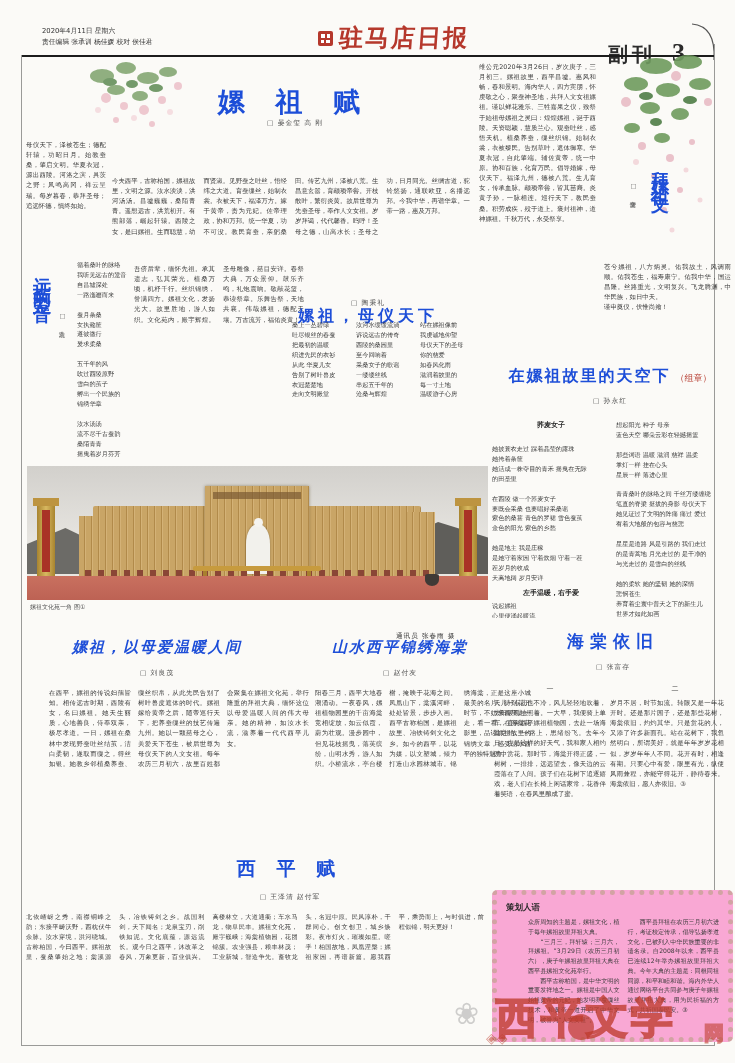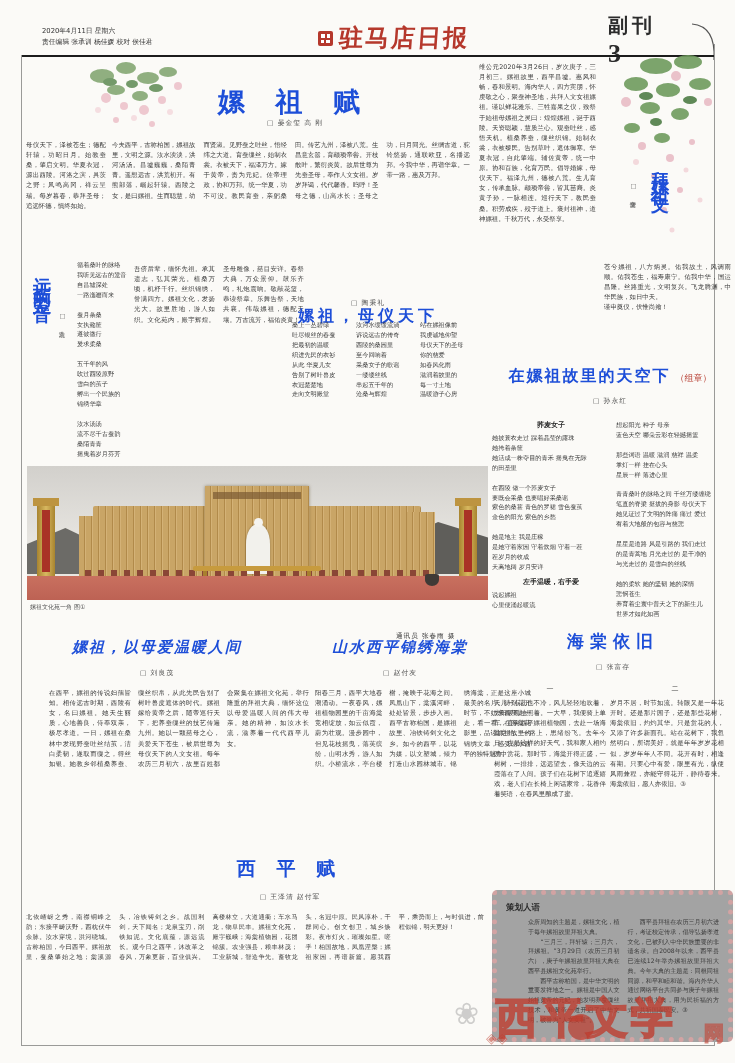--- a/index.html
+++ b/index.html
@@ -10,58 +10,58 @@
   .center{text-align:center;}
   .pre{white-space:pre-line;}
   .just{text-align:justify;}
   .body-text{font-size:6.4px;line-height:1.58;color:#3a3a3a;overflow:hidden;}
   .tiny{font-size:6.2px;line-height:1.6;color:#3a3a3a;overflow:hidden;}
   .byline{font-size:6.8px;color:#555;letter-spacing:1px;}
   .headline{font-weight:bold;color:#1d4ed8;}
   .v{writing-mode:vertical-rl;text-orientation:upright;}
   .cols2{column-count:2;column-gap:8px;margin-left:22px;}
   .cols3{column-count:3;column-gap:7px;margin-left:23px;}
-  .cols4{column-count:4;column-gap:8px;}
+  .cols4{column-count:4;column-gap:8px;margin-top:36px;}
   .cols5{column-count:5;column-gap:8px;}
   .rule{background:#1c1c1c;}
   .border-line{background:#9a9a98;}
   
   .date-block{font-size:6.8px;line-height:1.6;color:#333;}
   .masthead-text{font-size:24px;font-weight:bold;color:#b5382c;transform:skewX(-4deg);letter-spacing:2px;}
   .seal{width:15px;height:15px;background:#b5382c;position:relative;border-radius:2px;}
   .seal i{position:absolute;background:#fff;}
   .sec-label{font-size:20px;font-weight:bold;letter-spacing:4px;}
   .page-no{font-size:26px;font-weight:bold;}
   
   .photo{background:linear-gradient(#d2d0cc,#e9e7e2 62%,#e9e7e2);overflow:hidden;}
   .stripes{background:repeating-linear-gradient(90deg,#c9a566 0 5px,#b18a4a 5px 6px,#d4b277 6px 7px);}
   .wm-text{font-size:42px;font-weight:bold;letter-spacing:3px;color:rgba(255,255,255,0.08);
            -webkit-text-stroke:2px rgba(190,58,44,0.78);font-family:"Liberation Serif",serif;}
   .wm-net{font-size:20px;font-weight:bold;color:rgba(255,255,255,0.1);-webkit-text-stroke:1.5px rgba(190,58,44,0.6);}
-  .box-cehua{border:5px dotted #d2a3a3;border-radius:5px;background:#a3a3a3;box-sizing:border-box;padding:7px 9px;}
+  .box-cehua{border:5px dotted #d2a3a3;border-radius:5px;background:#f9a8d4;box-sizing:border-box;padding:7px 9px;}
 </style>
 </head>
 <body>
 
 <div class="abs date-block" style="left:42px;top:26px;width:190px;">
   <div>2020年4月11日 星期六</div>
   <div>责任编辑 张承训 杨佳媛 校对 侯佳君</div>
 </div>
 
 <div class="abs" style="left:318px;top:22px;display:flex;align-items:center;gap:6px;">
   <span class="seal">
     <i style="left:3px;top:3px;width:4px;height:4px;"></i>
     <i style="left:9px;top:3px;width:3px;height:4px;"></i>
     <i style="left:3px;top:9px;width:3px;height:3px;"></i>
     <i style="left:8px;top:9px;width:4px;height:3px;"></i>
   </span>
   <span class="masthead-text serif">驻马店日报</span>
 </div>
 
-<div class="abs" style="left:608px;top:12px;display:flex;align-items:baseline;flex-direction:column;">
+<div class="abs" style="left:608px;top:38px;display:flex;align-items:baseline;gap:16px;">
   <span class="sec-label serif">副刊</span>
   <span class="page-no serif">3</span>
 </div>
 
 <svg class="abs" style="left:674px;top:16px;" width="46" height="48" viewBox="0 0 46 48">
   <path d="M 18 8 Q 42 10 40 44" stroke="#555" fill="none" stroke-width="1.2"></path>
 </svg>
 
 <div class="abs rule" style="left:21px;top:55px;width:694px;height:2px;"></div>
 <div class="abs border-line" style="left:21px;top:55px;width:1px;height:991px;"></div>
@@ -195,21 +195,21 @@
 <div class="abs v" style="left:628px;top:182px;height:60px;font-size:6.3px;color:#666;">□ 谢文华</div>
 <div class="abs body-text just pre" style="left:604px;top:262px;width:127px;height:98px;">苍兮嫘祖，八方炳灵。佑我故土，风调雨顺。佑我苍生，福寿康宁。佑我中华，国运昌隆。丝路重光，文明复兴。飞龙腾渊，中华民族，如日中天。
 谨申奠仪，伏惟尚飨！</div>
 
 <div class="abs center" style="left:486px;top:366px;width:248px;">
   <span class="headline serif" style="font-size:16px;letter-spacing:2px;">在嫘祖故里的天空下</span>
   <span style="font-size:9px;color:#b5382c;">（组章）</span>
 </div>
 <div class="abs byline center" style="left:486px;top:396px;width:248px;">□ 孙永红</div>
 <div class="abs" style="left:492px;top:420px;width:118px;height:198px;overflow:hidden;">
-  <div class="center" style="font-size:7px;font-weight:bold;margin-bottom:3px;">荞麦女子</div>
+  <div class="center" style="font-size:7px;font-weight:bold;margin-bottom:14px;">荞麦女子</div>
   <div class="tiny pre">她披蓑衣走过 踩着晶莹的露珠
 她挎着条筐
 她活成一株夺目的青禾 摇曳在无际
 的田垄里
 
 在西陵 做一个荞麦女子
 要既会采桑 也要唱好采桑谣
 紫色的桑葚 青色的罗裙 雪色蚕茧
 金色的阳光 紫色的乡愁
 

